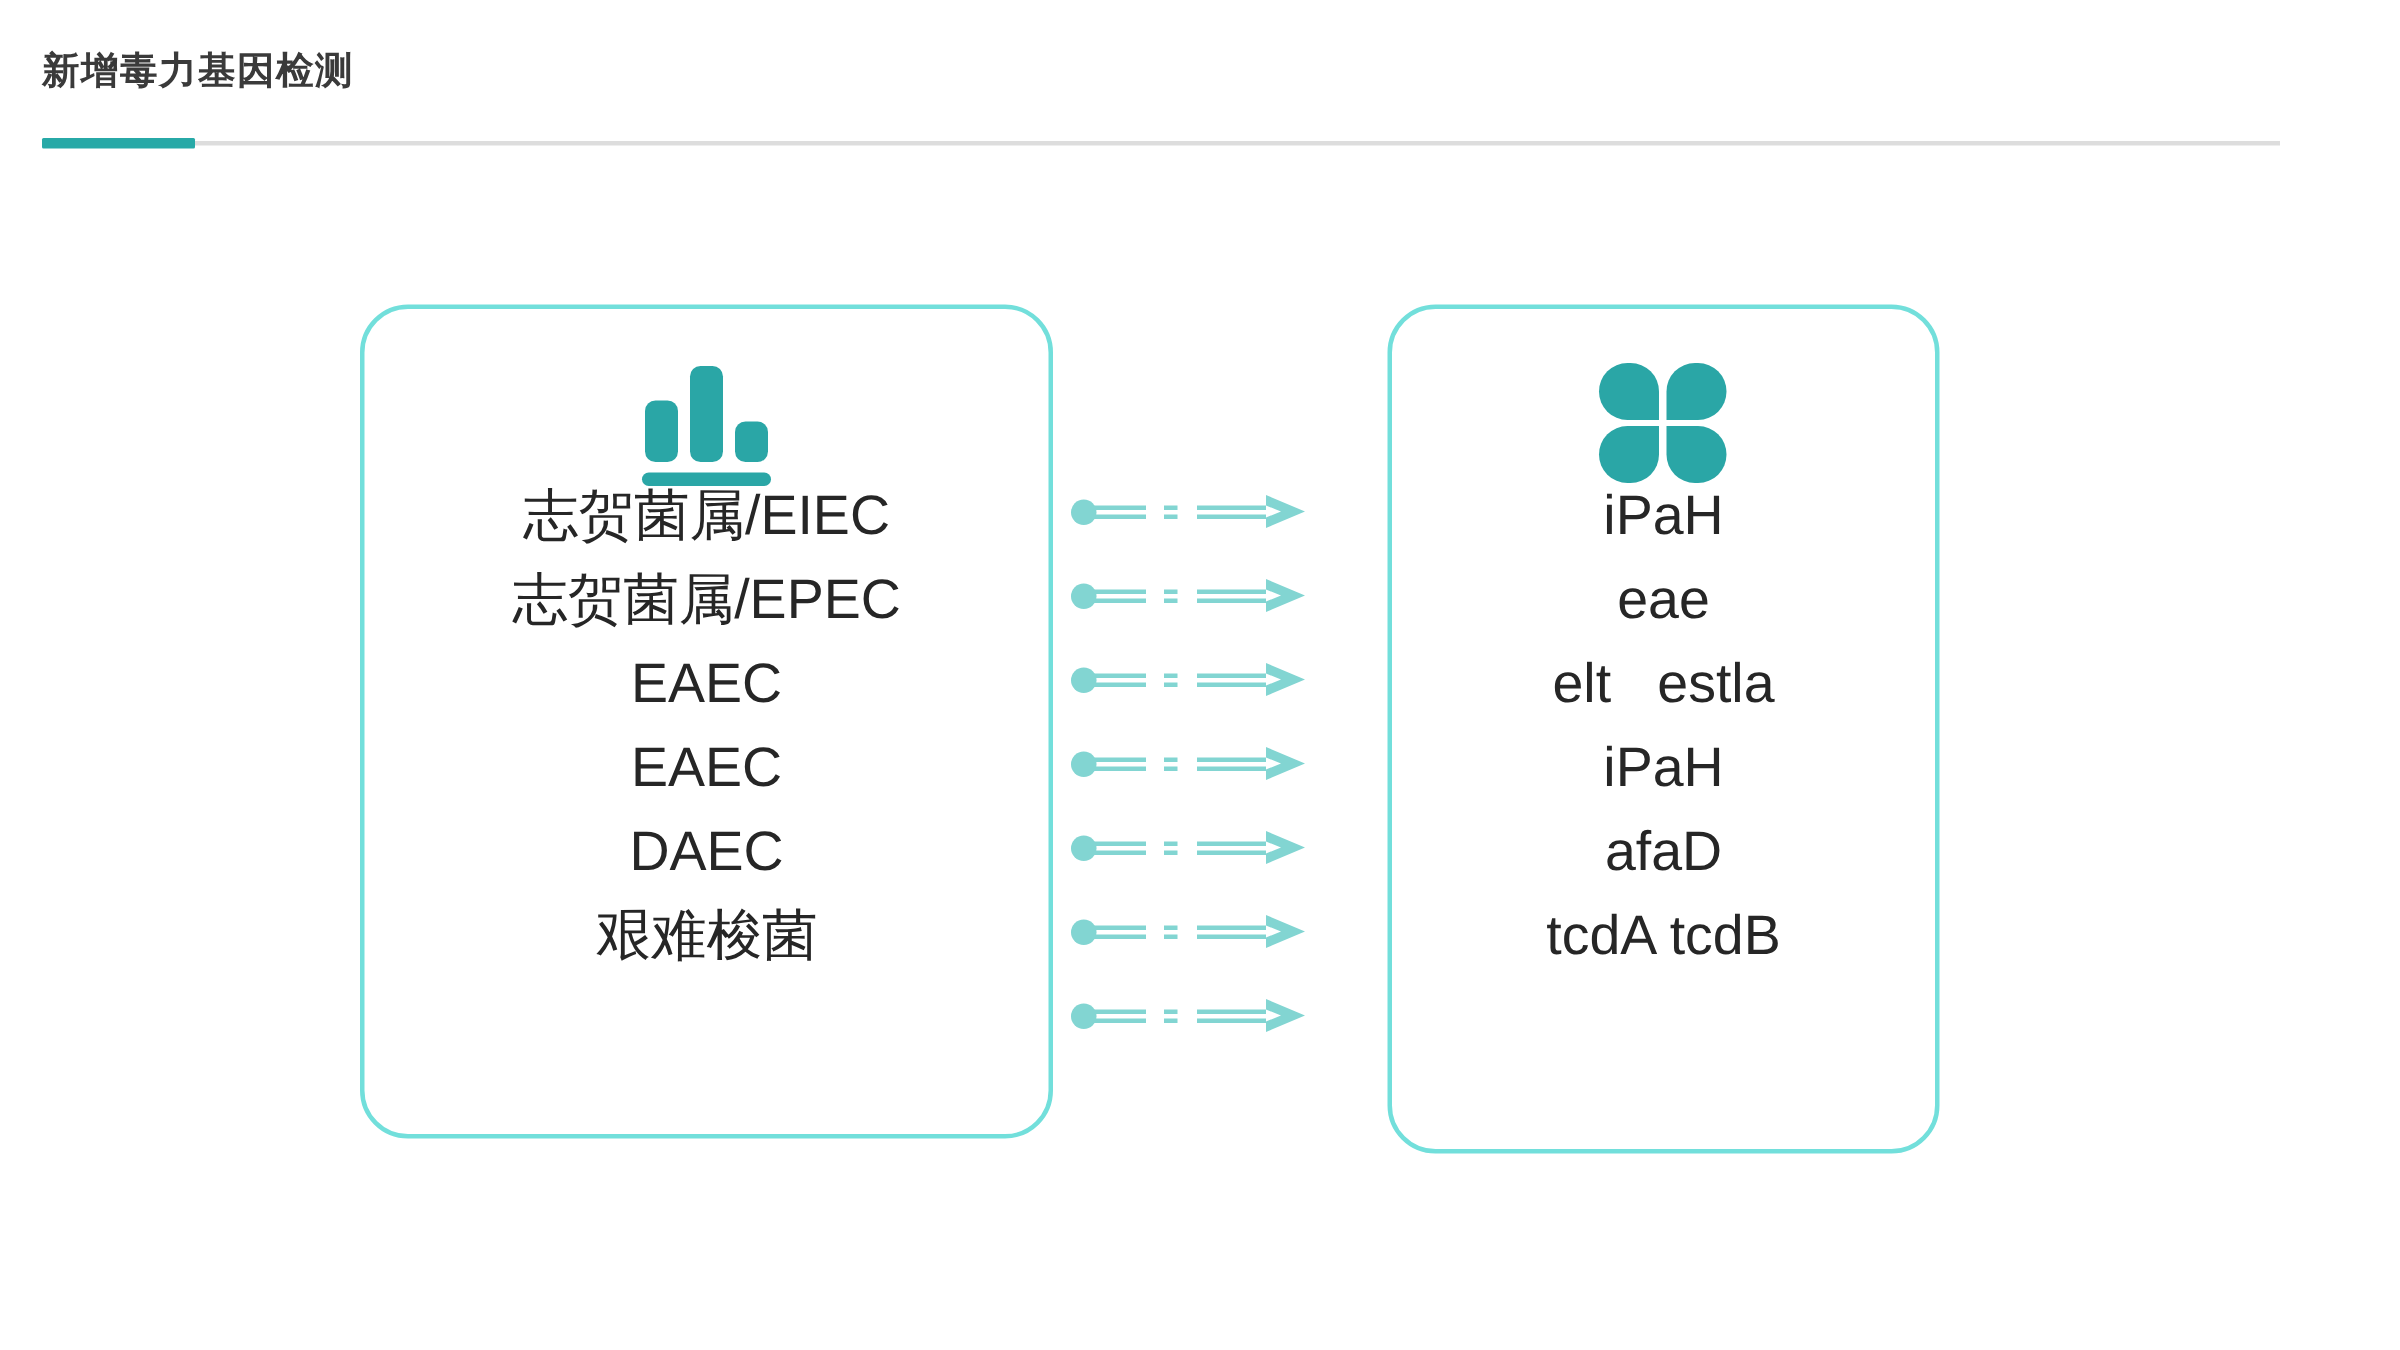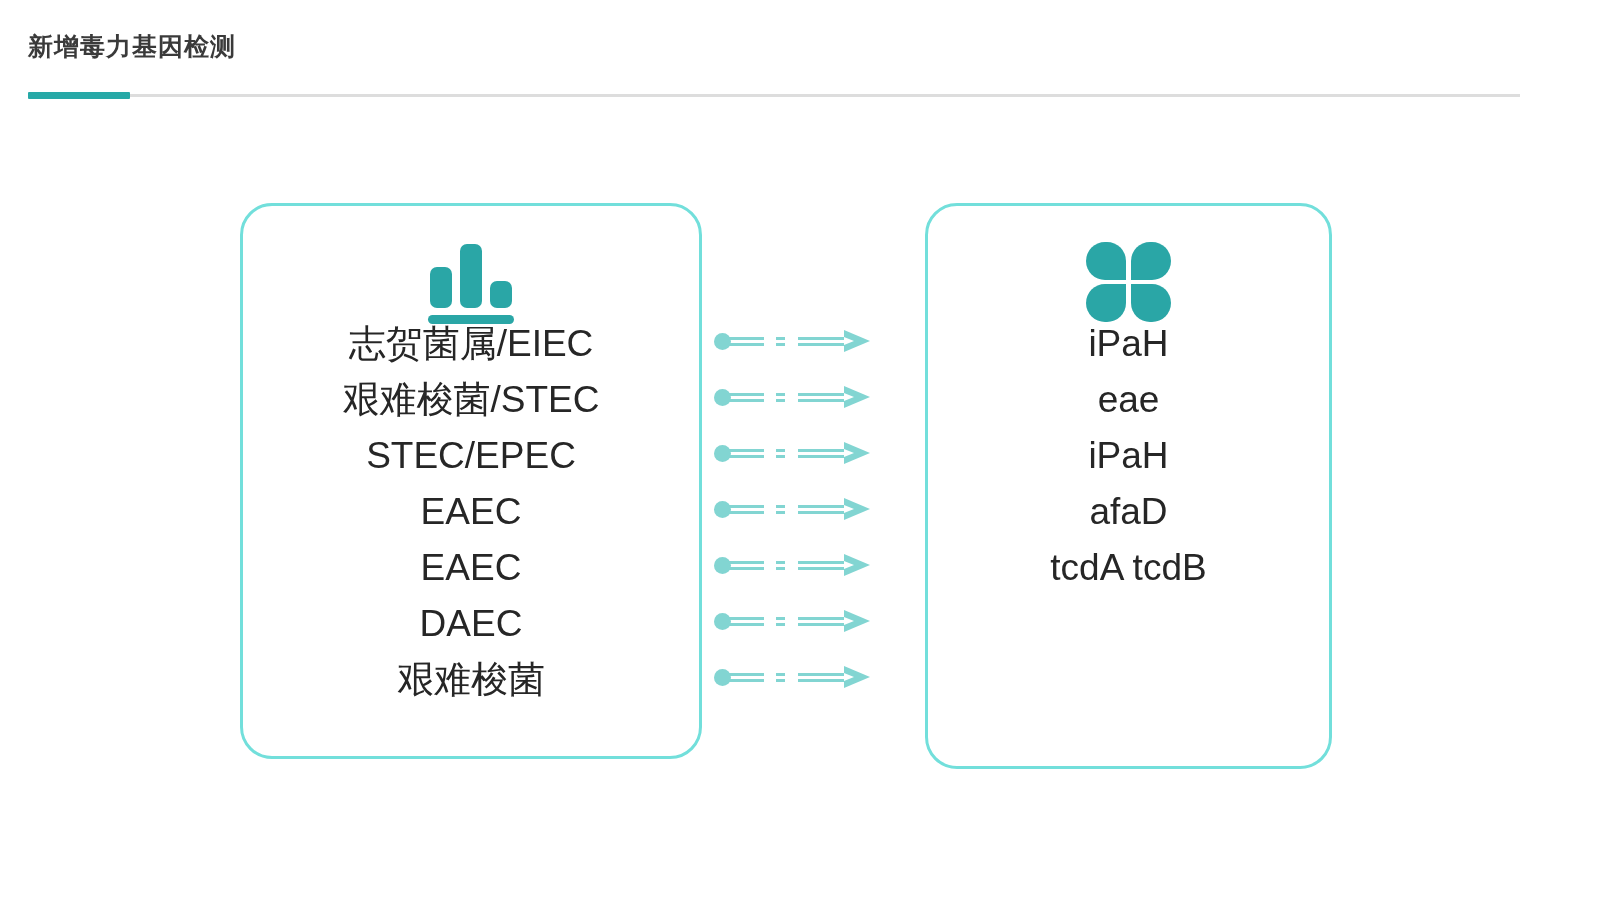--- a/index.html
+++ b/index.html
@@ -64,21 +64,21 @@
   .card-left {
     left: 240px;
     top: 203px;
     width: 462px;
     height: 556px;
     text-decoration: underline;
   }
   .card-right {
     left: 925px;
     top: 203px;
-    width: 407px;
+    width: 368px;
     height: 566px;
   }
 
   .card-icon {
     position: absolute;
     left: 0;
     right: 0;
     top: 32px;
     height: 86px;
     display: flex;
@@ -221,22 +221,21 @@
     <div class="bars-icon">
       <div class="bar bar-1"></div>
       <div class="bar bar-2"></div>
       <div class="bar bar-3"></div>
       <div class="baseline"></div>
     </div>
   </div>
 
   <div class="card-list">
     <div class="list-row">志贺菌属/EIEC</div>
-    <div class="list-row">艰难梭菌/STEC</div>
-    <div class="list-row">STEC/EPEC</div>
+    <div class="list-row">志贺菌属/EPEC</div>
     <div class="list-row">EAEC</div>
     <div class="list-row">EAEC</div>
     <div class="list-row">DAEC</div>
     <div class="list-row">艰难梭菌</div>
   </div>
 </div>
 
 <div class="connectors">
 
   <div class="connector-row">
@@ -346,17 +345,18 @@
       <div class="petal petal-tl"></div>
       <div class="petal petal-tr"></div>
       <div class="petal petal-bl"></div>
       <div class="petal petal-br"></div>
     </div>
   </div>
 
   <div class="card-list">
     <div class="list-row">iPaH</div>
     <div class="list-row">eae</div>
+    <div class="list-row">elt   estla</div>
     <div class="list-row">iPaH</div>
     <div class="list-row">afaD</div>
     <div class="list-row">tcdA tcdB</div>
   </div>
 </div>
 
 </body></html>

